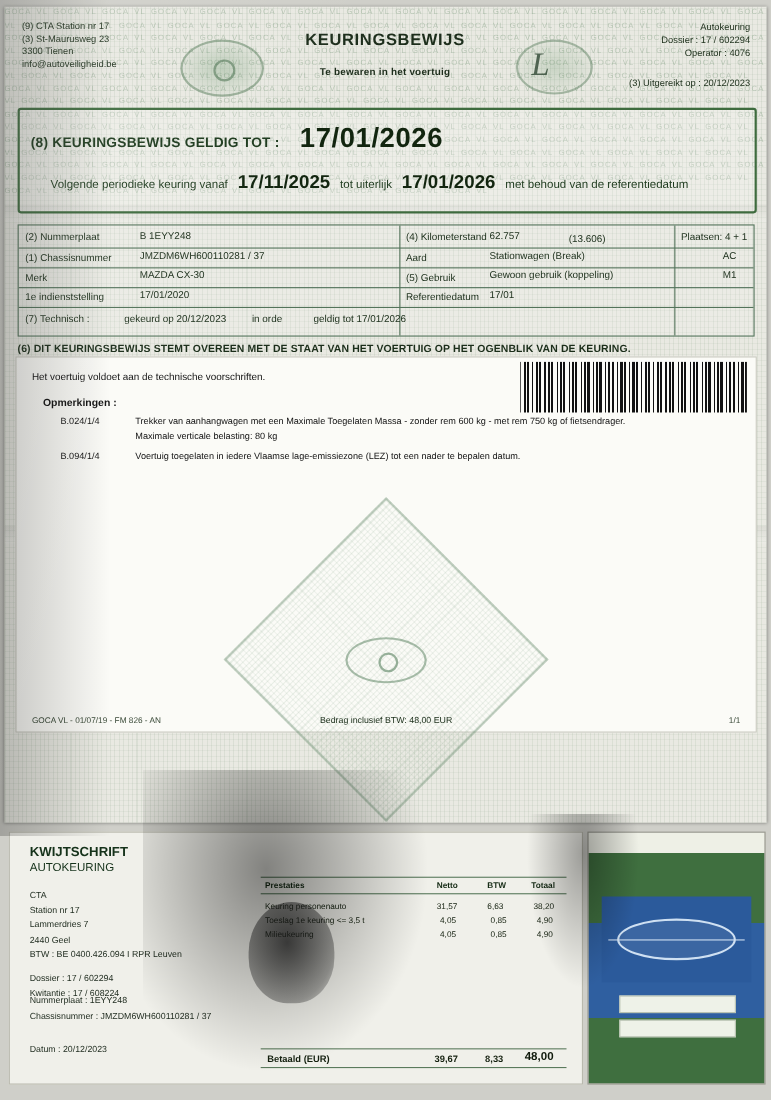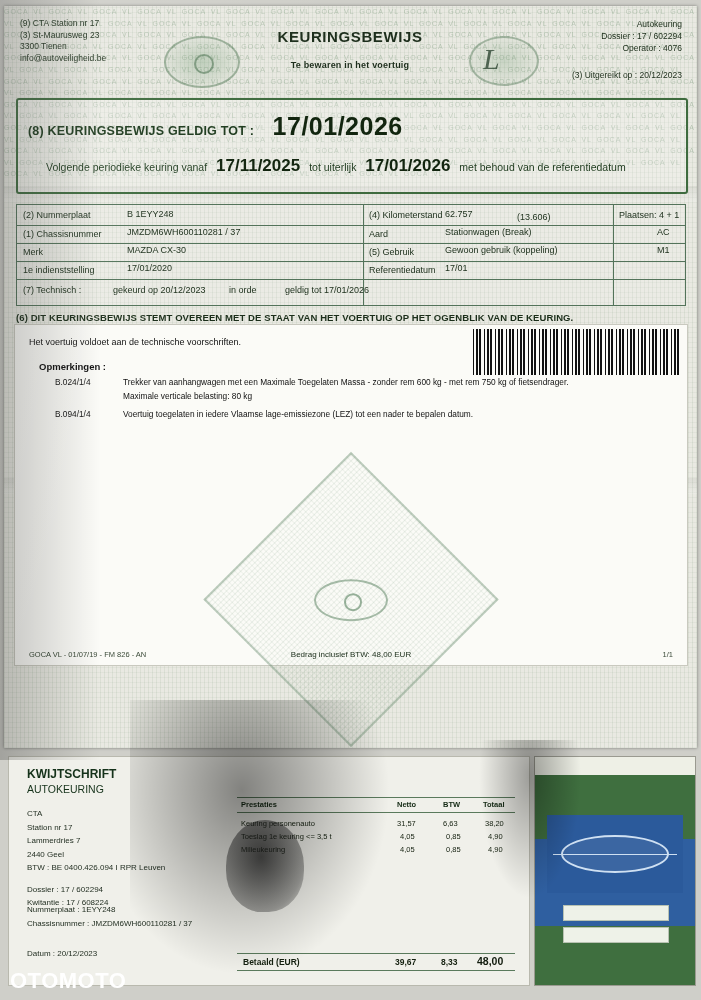--- a/index.html
+++ b/index.html
@@ -392,14 +392,13 @@
     <div class="vg-bar"></div>
     <div class="vg-bar2"></div>
   </div>
 
   <div class="shadow3"></div>
   <div class="shadow1"></div>
   <div class="shadow2"></div>
   <div class="thumb"></div>
   <div class="glare"></div>
 
-  <div class="otomoto">OTOMOTO</div>
 </div>
 
 </body></html>

